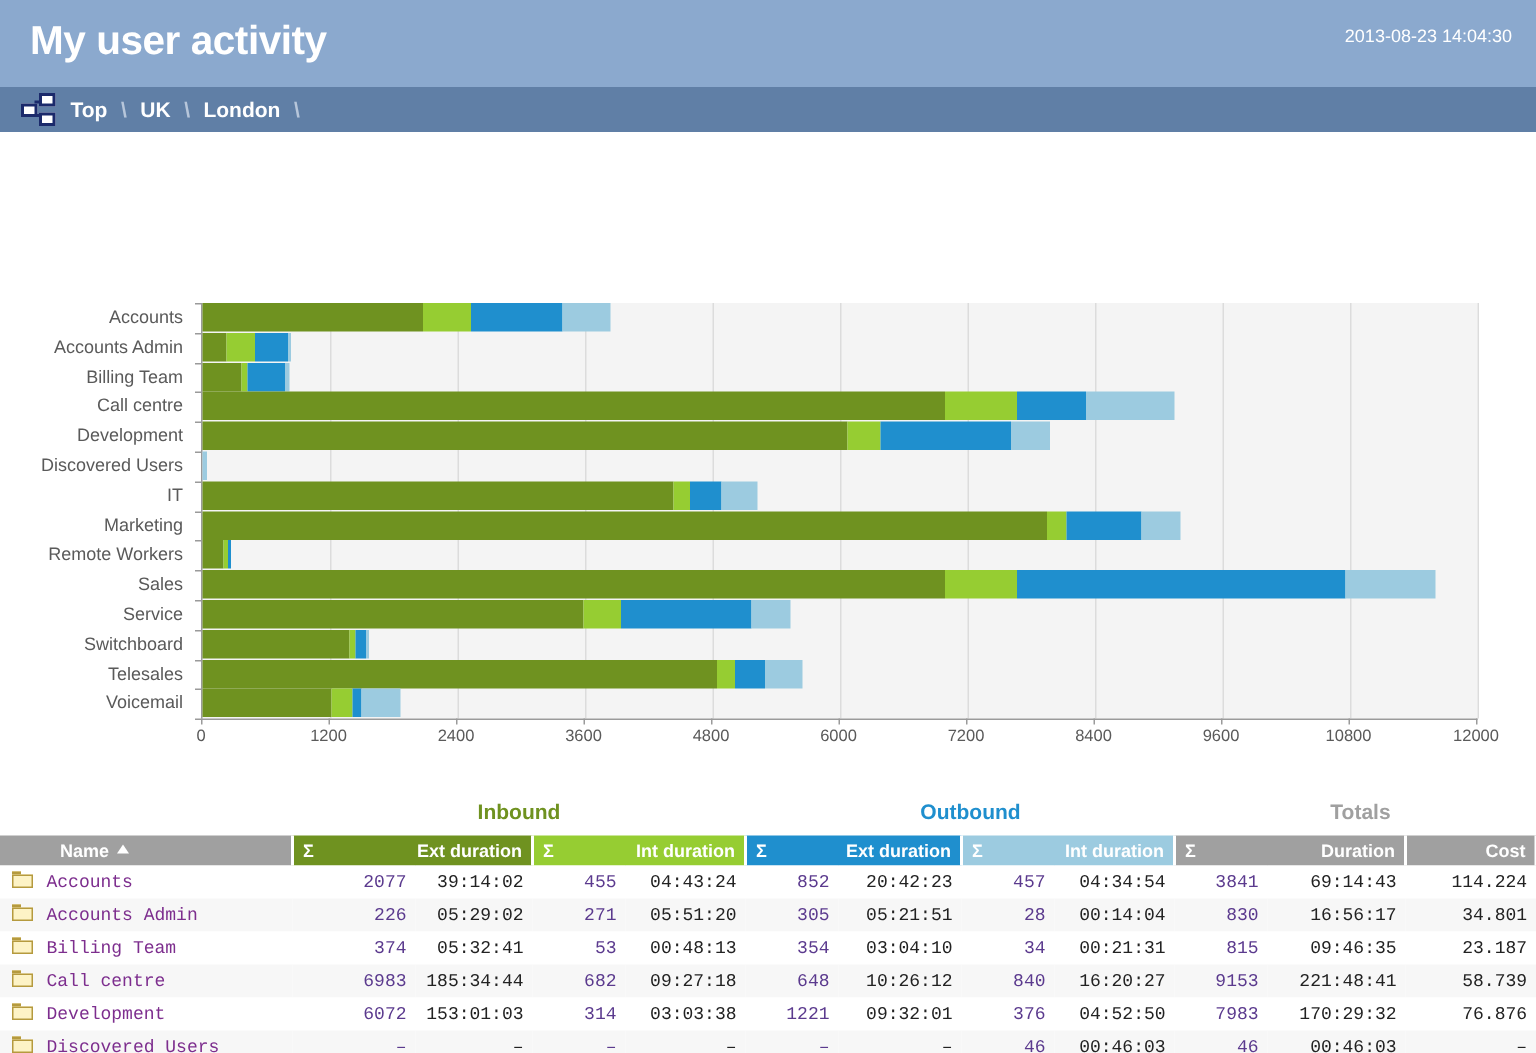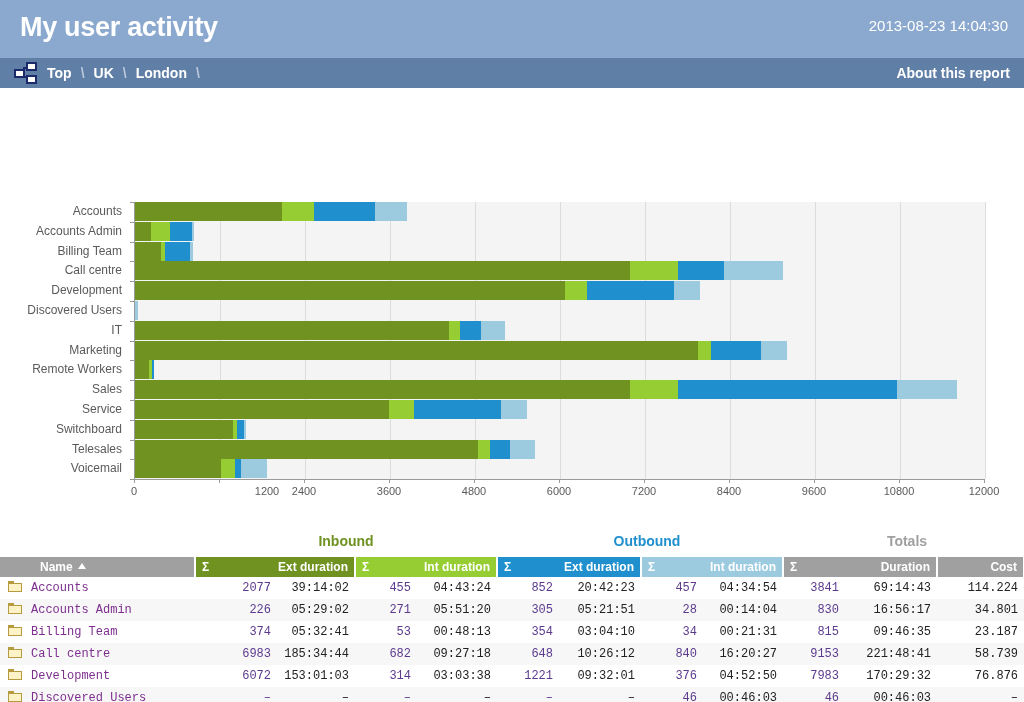--- a/index.html
+++ b/index.html
@@ -13,21 +13,21 @@
   #app-header{
     height:58px;background:#8ba9ce;position:relative;text-align:right;
   }
   #report-title{
     position:absolute;left:20px;top:12px;
     font-size:27px;font-weight:bold;color:#ffffff;
     letter-spacing:-0.3px;
   }
   #report-timestamp{
     position:absolute;right:16px;top:17px;
-    font-size:15px;color:#ffffff;
+    font-size:12px;color:#ffffff;
   }
   
   #breadcrumb-bar{
     height:30px;background:#607fa6;position:relative;
   }
   #breadcrumb{
     position:absolute;left:14px;top:0;height:30px;
     display:flex;align-items:center;gap:6px;
   }
   #breadcrumb .crumb{
@@ -143,21 +143,20 @@
         <i class="c1"></i>
         <i class="c2"></i>
     </span>
     <span class="crumb link">Top</span>
     <span class="sep">\</span>
     <span class="crumb link">UK</span>
     <span class="sep">\</span>
     <span class="crumb link">London</span>
     <span class="sep">\</span>
   </div>
-  <div id="about-link">About this report</div>
 </div>
 
 <div id="chart-panel" style="height: 437.2px;">
   <div id="chart-cat-labels" style="top: 114px;">
       <div class="cat-label" style="height: 19.8px; line-height: 19.8px;">Accounts</div>
       <div class="cat-label" style="height: 19.8px; line-height: 19.8px;">Accounts Admin</div>
       <div class="cat-label" style="height: 19.8px; line-height: 19.8px;">Billing Team</div>
       <div class="cat-label" style="height: 19.8px; line-height: 19.8px;">Call centre</div>
       <div class="cat-label" style="height: 19.8px; line-height: 19.8px;">Development</div>
       <div class="cat-label" style="height: 19.8px; line-height: 19.8px;">Discovered Users</div>
@@ -274,21 +273,21 @@
     <div class="ytick" style="top: 272.4px;"></div>
     <div class="ytick" style="top: 292.2px;"></div>
     <div class="ytick" style="top: 312px;"></div>
     <div class="ytick" style="top: 331.8px;"></div>
     <div class="ytick" style="top: 351.6px;"></div>
     <div class="ytick" style="top: 371.4px;"></div>
     <div class="ytick" style="top: 391.2px;"></div>
     <div class="tick" style="left: 134px; top: 391.2px;"></div>
     <div class="xtick-label" style="left: 134px; top: 397.2px;">0</div>
     <div class="tick" style="left: 219px; top: 391.2px;"></div>
-    <div class="xtick-label" style="left: 219px; top: 397.2px; margin-left: 48px;">1200</div>
+    <div class="xtick-label" style="left: 219px; top: 397.2px;">1200</div>
     <div class="tick" style="left: 304px; top: 391.2px;"></div>
     <div class="xtick-label" style="left: 304px; top: 397.2px;">2400</div>
     <div class="tick" style="left: 389px; top: 391.2px;"></div>
     <div class="xtick-label" style="left: 389px; top: 397.2px;">3600</div>
     <div class="tick" style="left: 474px; top: 391.2px;"></div>
     <div class="xtick-label" style="left: 474px; top: 397.2px;">4800</div>
     <div class="tick" style="left: 559px; top: 391.2px;"></div>
     <div class="xtick-label" style="left: 559px; top: 397.2px;">6000</div>
     <div class="tick" style="left: 644px; top: 391.2px;"></div>
     <div class="xtick-label" style="left: 644px; top: 397.2px;">7200</div>

